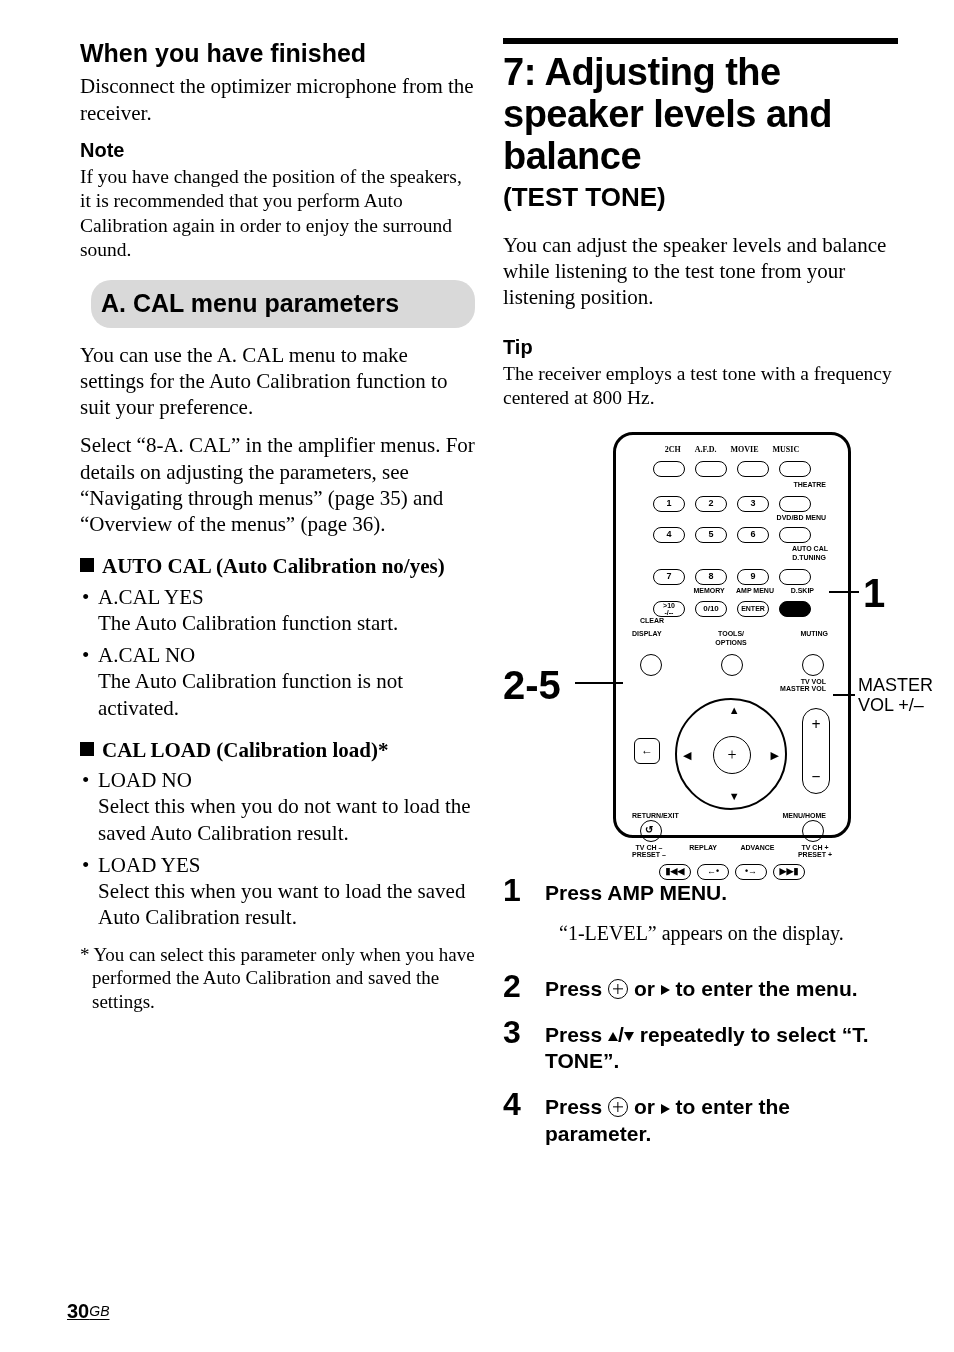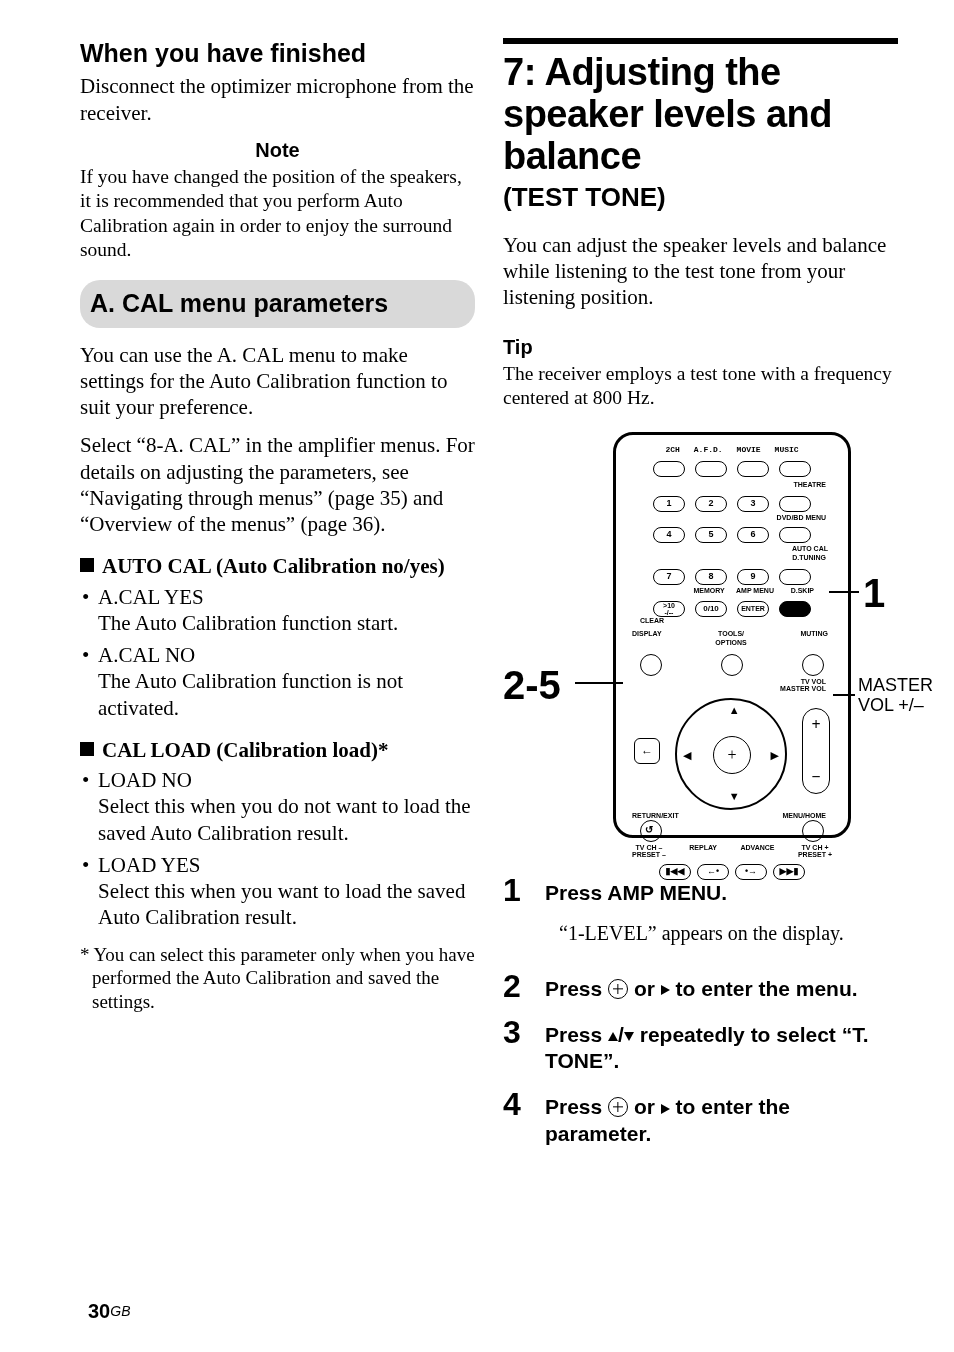--- a/index.html
+++ b/index.html
@@ -28,30 +28,29 @@
     font-weight: bold;
     font-size: 25px;
     margin: 0 0 4px 0;
   }
   .p { margin: 0 0 12px 0; }
   .note-h {
     font-family: Arial, Helvetica, sans-serif;
     font-weight: bold;
     font-size: 20px;
     margin: 10px 0 2px 0;
-    text-align: center;
   }
   .note-t { font-size: 19.5px; margin: 0 0 18px 0; }
   .band {
     background: #d9d9d9;
     font-family: Arial, Helvetica, sans-serif;
     font-weight: bold;
     font-size: 25px;
     padding: 8px 10px 8px 10px;
-    margin: 0 0 14px 0;
+    margin: 0 0 14px 11px;
     border-radius: 20px;
   }
   .block-h {
     font-family: Liberation Serif, serif;
     font-weight: bold;
     font-size: 21px;
     margin: 16px 0 4px 0;
     display: flex;
     align-items: flex-start;
   }
@@ -110,21 +109,21 @@
   }
   .remote {
     position: absolute;
     left: 110px; top: 4px;
     width: 232px; height: 400px;
     border: 3px solid #000;
     border-radius: 20px;
     background: #fff;
   }
   .rowbtns { display: flex; justify-content: center; gap: 10px; margin-top: 6px; font-size: 8px; font-family: Arial, sans-serif; font-weight: bold; }
-  .labrow { display: flex; justify-content: center; gap: 16px; margin-top: 6px; font-size: 8px; font-family: Liberation Mono, monospace; font-weight: bold; }
+  .labrow { display: flex; justify-content: center; gap: 16px; margin-top: 6px; font-size: 8px; font-family: Liberation Serif, serif; font-weight: bold; }
   .pill { display: inline-block; width: 30px; height: 14px; border: 1.5px solid #000; border-radius: 8px; text-align:center; font-size:9px; line-height:13px; font-family: Arial, sans-serif; font-weight:bold;}
   .circbtn { display:inline-block; width:20px; height:20px; border:1.5px solid #000; border-radius:50%; }
   .nav {
     position: relative;
     width: 108px; height: 108px;
     border: 2.5px solid #000;
     border-radius: 50%;
     margin: 6px auto 0 auto;
   }
   .nav .inner {
@@ -191,23 +190,24 @@
     border-right: 5px solid transparent;
     border-bottom: 9px solid #000;
   }
   .arrow-down {
     border-left: 5px solid transparent;
     border-right: 5px solid transparent;
     border-top: 9px solid #000;
   }
   .pagenum {
     position: absolute;
-    left: 88px; bottom: 28px;
+    left: 67px; bottom: 28px;
     font-family: Arial, Helvetica, sans-serif;
     font-size: 17px;
+    text-decoration: underline;
   }
   .pagenum b { font-size: 20px; }
   .sup { font-style: italic; font-size: 14px; vertical-align: 2px; }
   .tiny { font-size:7px; font-family:Arial,sans-serif; font-weight:bold; text-align:center; }
 </style>
 </head>
 <body>
 
 <div class="cols">
 

